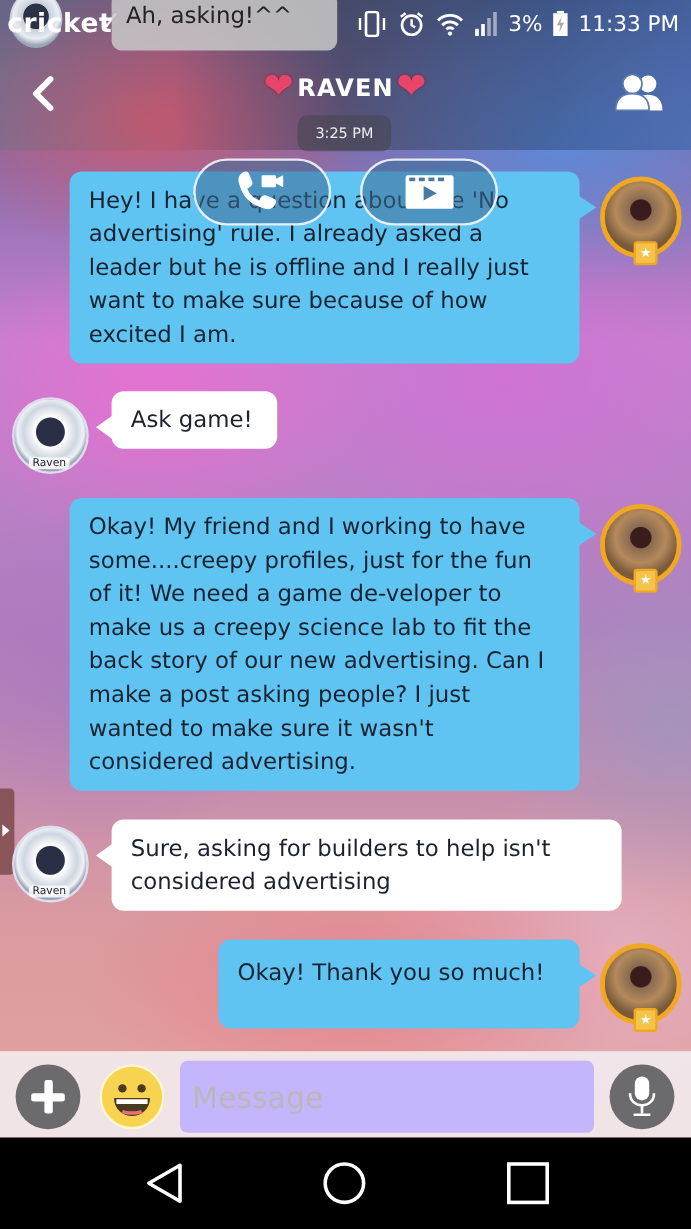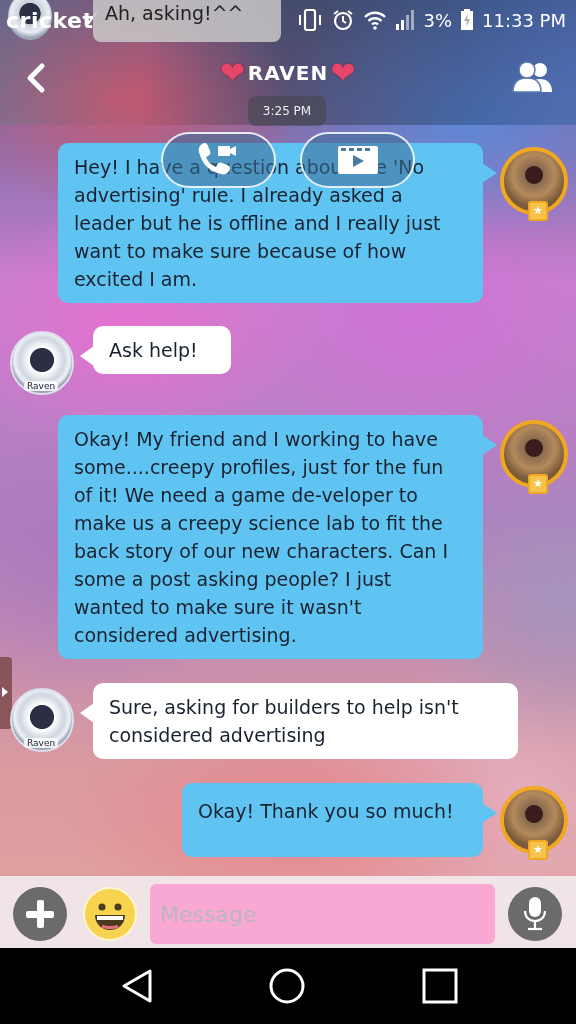--- a/index.html
+++ b/index.html
@@ -69,22 +69,22 @@
   .edge-tab { position: absolute; left: 0; top: 657px; width: 12px; height: 72px; background: rgba(120,70,70,0.8); border-radius: 0 4px 4px 0; }
   .edge-tab::after { content: ""; position: absolute; left: 2px; top: 30px; border-left: 6px solid #fff; border-top: 5px solid transparent; border-bottom: 5px solid transparent; }
 
   
   .inputbar { position: absolute; left: 0; top: 876px; width: 576px; height: 72px; background: rgba(240,232,235,0.95); }
   .plus-btn { position: absolute; left: 13px; top: 11px; width: 54px; height: 54px; border-radius: 50%; background: #6b6b6e; }
   .plus-btn::before, .plus-btn::after { content: ""; position: absolute; background: #fff; border-radius: 2px; }
   .plus-btn::before { left: 24px; top: 13px; width: 7px; height: 28px; }
   .plus-btn::after { left: 13px; top: 24px; width: 28px; height: 7px; }
   .emoji-btn { position: absolute; left: 83px; top: 11px; width: 54px; height: 54px; border-radius: 50%; background: #f7d34f; border: 2px solid #fff6d0; }
-  .msg-input { position: absolute; left: 150px; top: 8px; width: 345px; height: 60px; border: none; border-radius: 6px; background: #f9a8d4;
-    padding-left: 10px; font-size: 22px; color: #333; font-family: "DejaVu Sans", sans-serif; outline: none; }
+  .msg-input { position: absolute; left: 150px; top: 8px; width: 345px; height: 60px; border: none; border-radius: 6px; background: #c4b5fd;
+    padding-left: 10px; font-size: 25px; color: #333; font-family: "DejaVu Sans", sans-serif; outline: none; }
   .msg-input::placeholder { color: #b8b8bc; }
   .mic-btn { position: absolute; left: 508px; top: 11px; width: 54px; height: 54px; border-radius: 50%; background: #6b6b6e; display: flex; justify-content: center; align-items: center; }
 
   
   .navbar { position: absolute; left: 0; top: 948px; width: 576px; height: 76px; background: #000; }
   .nav-btn { position: absolute; top: 18px; width: 40px; height: 40px; display: flex; align-items: center; justify-content: center; }
 </style>
 </head>
 <body>
 
@@ -183,25 +183,25 @@
   <span>Hey! I have a question about the 'No advertising' rule. I already asked a leader but he is offline and I really just want to make sure because of how excited I am.</span>
 </div>
 <div class="av-me" style="top:147px;">
     <span class="badge">★</span>
   </div>
 
 <div class="av-them" style="top:331px;">
     <span class="tag">Raven</span>
   </div>
 <div class="msg them" style="left:93px; top:326px; width:138px;">
-  <span>Ask help!</span>
+  <span>Ask game!</span>
 </div>
 
 <div class="msg me" style="left:58px; top:415px; width:425px;">
-  <span>Okay! My friend and I working to have some....creepy profiles, just for the fun of it! We need a game de-veloper to make us a creepy science lab to fit the back story of our new characters. Can I some a post asking people? I just wanted to make sure it wasn't considered advertising.</span>
+  <span>Okay! My friend and I working to have some....creepy profiles, just for the fun of it! We need a game de-veloper to make us a creepy science lab to fit the back story of our new advertising. Can I make a post asking people? I just wanted to make sure it wasn't considered advertising.</span>
 </div>
 <div class="av-me" style="top:420px;">
     <span class="badge">★</span>
   </div>
 
 <div class="edge-tab"></div>
 <div class="av-them" style="top:688px;">
     <span class="tag">Raven</span>
   </div>
 <div class="msg them" style="left:93px; top:683px; width:425px;">

